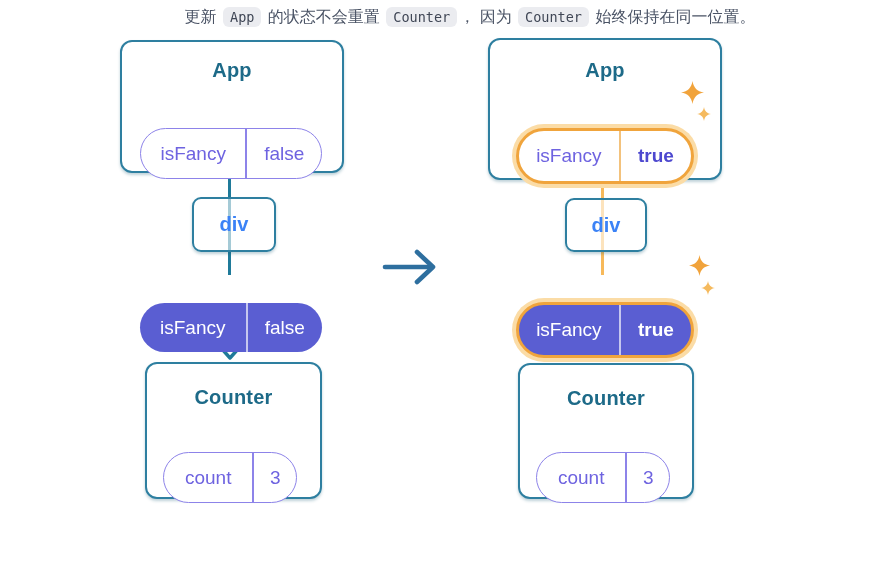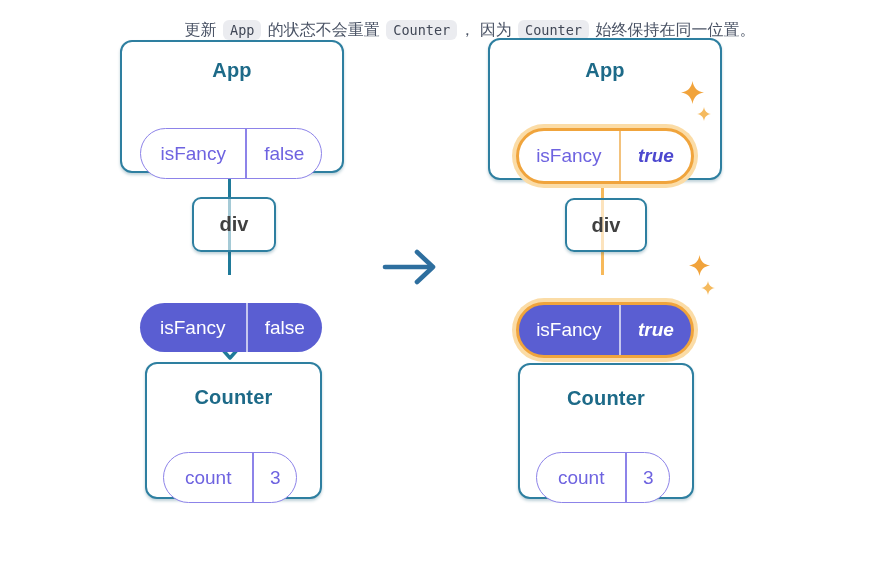--- a/index.html
+++ b/index.html
@@ -15,21 +15,21 @@
     box-shadow:0 2px 3px rgba(25,95,120,.28);
     z-index:2;
   }
   .node-box.translucent { background:rgba(255,255,255,.6); }
   .node-title {
     position:absolute; left:0; right:0; text-align:center;
     color:#1d6a88; font-size:20px; font-weight:700; letter-spacing:.2px;
   }
   .div-label {
     position:absolute; inset:0; display:flex; align-items:center; justify-content:center;
-    color:#404040; font-size:20px; font-weight:700;
+    color:#3b82f6; font-size:20px; font-weight:700;
   }
 
   
   .pill {
     position:absolute; display:flex; align-items:stretch;
     border-radius:999px; z-index:3; overflow:hidden;margin-top:28px;
   }
   .pill .seg {
     display:flex; align-items:center; justify-content:center;
     font-size:19px; white-space:nowrap;
@@ -44,36 +44,36 @@
   .pill.filled { background:#5a5ed2; color:#ffffff; }
   .pill.filled .divider { background:rgba(255,255,255,.65); }
 
   .pill.highlight {
     border:3px solid #f0a43c;
     box-shadow:0 0 0 4px #fbdca6;
     overflow:hidden;
   }
   .pill.outline.highlight { border:3px solid #f0a43c; color:#6e63e0; }
   .pill.outline.highlight .divider { background:#f3c27c; }
-  .bold-val { font-weight:700;font-style:italic; }
+  .bold-val { font-weight:700; }
   .pill.outline .bold-val { color:#4d48cf; }
 
   
   .vline { position:absolute; width:3px; z-index:1; }
   .vline.teal { background:#1f7a99; }
   .vline.orange { background:#f7b95a; }
   .arrowhead { position:absolute; z-index:1; }
 
   
   .sparkle { position:absolute; z-index:5; }
   .transition-arrow { position:absolute; }
 
   
   .caption {
-    position:absolute; left:0; right:0; top:520; margin:17px;
+    position:absolute; left:0; right:0; top:520; margin:4px;
     text-align:center; font-size:16px; color:#4a5365; line-height:26px;padding-left:48px;
   }
   .caption code {
     font-family:"DejaVu Sans Mono", monospace;
     font-size:13.5px; color:#404756;
     background:#ebecf0; border-radius:6px; padding:2px 7px; margin:0 2px;
   }
 </style>
 </head>
 <body>

